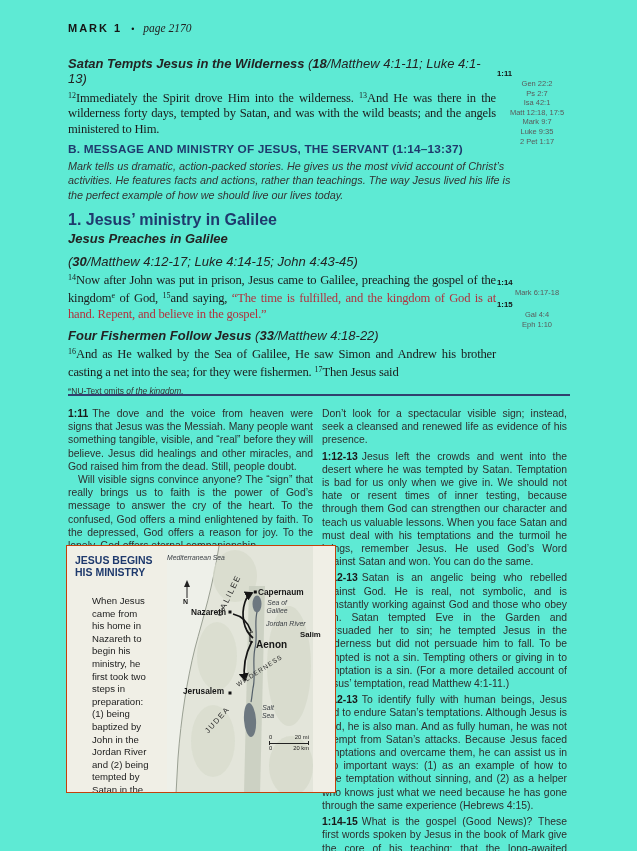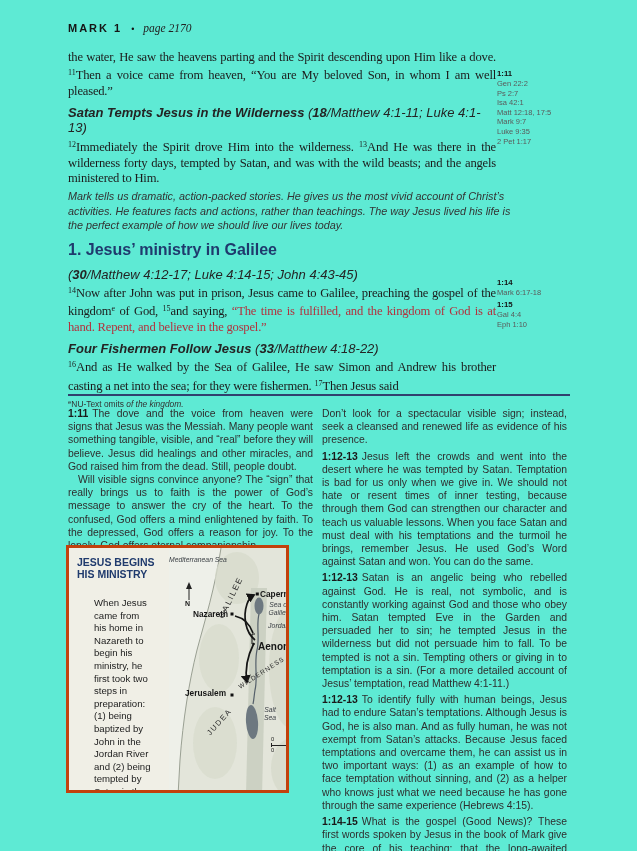--- a/index.html
+++ b/index.html
@@ -31,36 +31,36 @@
   .m-p3{margin-top:1px;}
   .m-h3{margin-top:6px;}
   .m-p4{margin-top:1px;}
   .footnote{margin:5px 0 0 0;font-size:8.4px;color:#333;}
   .footnote .seg-v{font-size:6px;vertical-align:3px;}
 
   
   .mg{position:absolute;left:497px;width:80px;}
   .mg1{top:69px;} .mg2{top:278px;} .mg3{top:300px;}
   .mref{font-weight:700;font-size:7.8px;color:#141414;line-height:10px;}
-  .mlink{font-size:7.5px;color:#5a5a5a;line-height:9.6px;}
+  .mlink{font-size:7.5px;color:#5a5a5a;line-height:9.6px;text-align:center;}
 
   
   .rule{position:absolute;left:68px;top:394px;width:502px;height:2px;background:#31406e;}
 
   
   .notes-col{position:absolute;top:407px;width:245px;font-size:10.4px;line-height:13.2px;color:#2e2e2e;}
   .col-left{left:68px;} .col-right{left:322px;}
   .note{margin:0 0 3px 0;text-align:justify;}
   .note .nref{font-weight:700;color:#1a1a1a;margin-right:4px;}
   .note .nref:empty{margin:0;}
   .note.indent{text-indent:10px;margin-top:-3px;}
 
   
-  .inset{position:absolute;left:66px;top:545px;width:223px;height:248px;background:#f0efe6;
-         border:3px solid #c2410c;box-sizing:border-box;overflow:hidden;}
+  .inset{position:absolute;left:66px;top:545px;width:270px;height:248px;background:#f0efe6;
+         border:1px solid #c2410c;box-sizing:border-box;overflow:hidden;}
   .inset svg{position:absolute;left:0;top:0;}
   .inset-side{position:absolute;left:8px;top:8px;width:94px;}
   .inset-title{font-weight:700;font-size:10.5px;line-height:12px;color:#1f3a6d;margin:0 0 3px 0;}
   .inset-text{font-size:9.6px;line-height:12.6px;color:#222;margin:17px;}
   .mlabel{position:absolute;white-space:nowrap;color:#161616;}
   .mtown{font-weight:700;font-size:8.3px;}
   .mwater{font-style:italic;font-size:6.8px;line-height:7.6px;color:#3c4146;white-space:normal;text-align:center;}
   .mregion{font-size:7.6px;letter-spacing:1.6px;color:#2b2b2b;}
   .lbl-mediterranean{left:100px;top:8px;width:58px;}
   .lbl-galilee{left:148px;top:68px;transform:rotate(-64deg);transform-origin:0 0;font-size:8.2px;}
@@ -85,25 +85,26 @@
 
 <div class="page">
 
   <div class="hdr">
     <span class="book">MARK 1</span>
     <span class="dot">•</span>
     <span class="pageno">page 2170</span>
   </div>
 
   <div class="scripture">
-    <p class="verse"><span class="seg-n">the water, He saw the heavens parting and the Spirit descending upon Him like a dove. </span><span class="seg-v">11</span><span class="seg-n">Then a voice came from heaven, “You are My beloved Son, in whom I am well pleased.”</span></p>
     <p class="pericope m-h1"><span class="seg-hb">Satan Tempts Jesus in the Wilderness </span><span class="seg-hi">(</span><span class="seg-hb">18</span><span class="seg-hi">/Matthew 4:1-11; Luke 4:1-13)</span></p>
     <p class="verse m-p2"><span class="seg-v">12</span><span class="seg-n">Immediately the Spirit drove Him into the wilderness. </span><span class="seg-v">13</span><span class="seg-n">And He was there in the wilderness forty days, tempted by Satan, and was with the wild beasts; and the angels ministered to Him.</span></p>
+    <h2 class="bhead">B. MESSAGE AND MINISTRY OF JESUS, THE SERVANT (1:14–13:37)</h2>
     <p class="intro">Mark tells us dramatic, action-packed stories. He gives us the most vivid account of Christ’s activities. He features facts and actions, rather than teachings. The way Jesus lived his life is the perfect example of how we should live our lives today.</p>
     <h3 class="subhead">1. Jesus’ ministry in Galilee</h3>
+    <p class="pericope m-h2t"><span class="seg-hb">Jesus Preaches in Galilee</span></p>
     <p class="pericope m-h2r"><span class="seg-hi">(</span><span class="seg-hb">30</span><span class="seg-hi">/Matthew 4:12-17; Luke 4:14-15; John 4:43-45)</span></p>
     <p class="verse m-p3"><span class="seg-v">14</span><span class="seg-n">Now after John was put in prison, Jesus came to Galilee, preaching the gospel of the kingdom</span><span class="seg-v">e</span><span class="seg-n"> of God, </span><span class="seg-v">15</span><span class="seg-n">and saying, </span><span class="seg-r">“The time is fulfilled, and the kingdom of God is at hand. Repent, and believe in the gospel.”</span></p>
     <p class="pericope m-h3"><span class="seg-hb">Four Fishermen Follow Jesus </span><span class="seg-hi">(</span><span class="seg-hb">33</span><span class="seg-hi">/Matthew 4:18-22)</span></p>
     <p class="verse m-p4"><span class="seg-v">16</span><span class="seg-n">And as He walked by the Sea of Galilee, He saw Simon and Andrew his brother casting a net into the sea; for they were fishermen. </span><span class="seg-v">17</span><span class="seg-n">Then Jesus said</span></p>
     <p class="footnote"><span class="seg-v">e</span><span class="seg-n">NU-Text omits </span><span class="seg-i">of the kingdom.</span></p>
   </div>
 
   <div class="mg mg1">
     <div class="mref">1:11</div>
     <div class="mlink">Gen 22:2</div>

